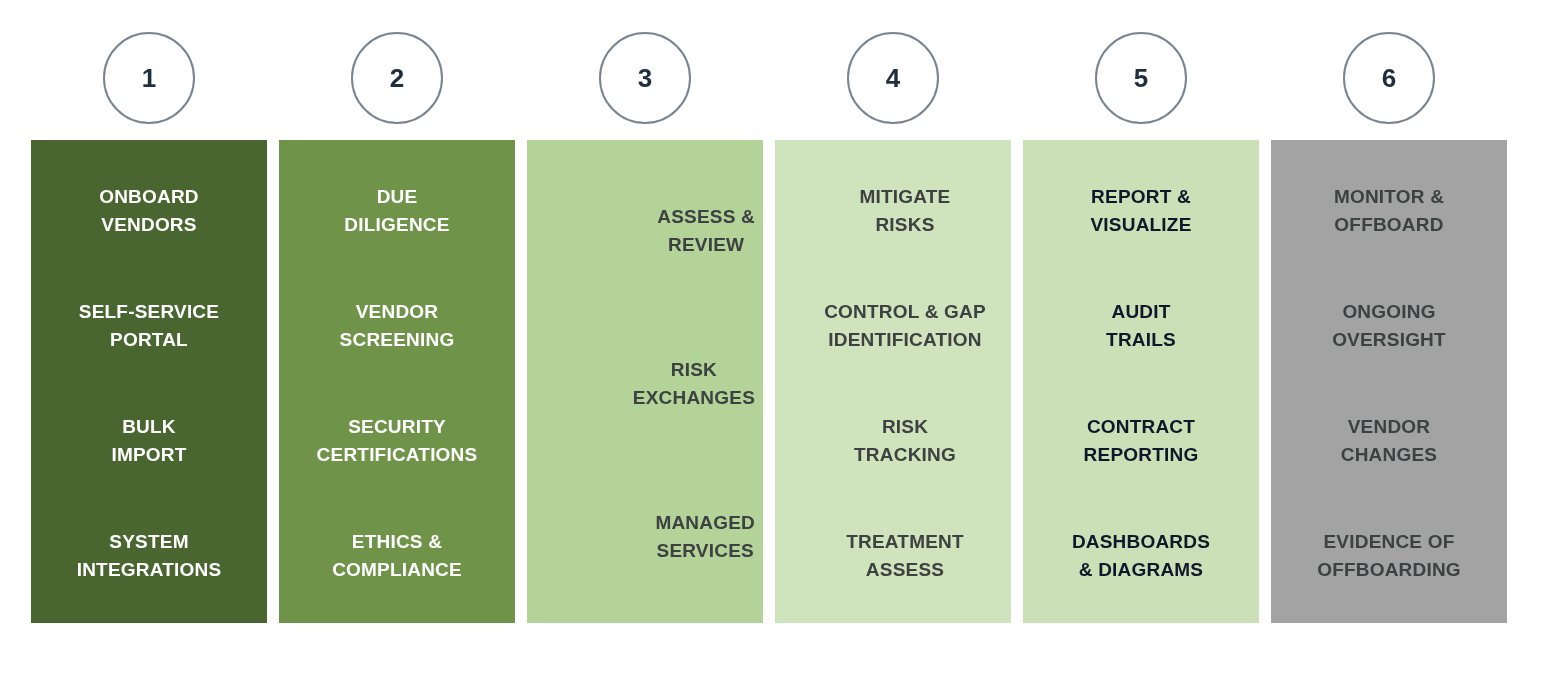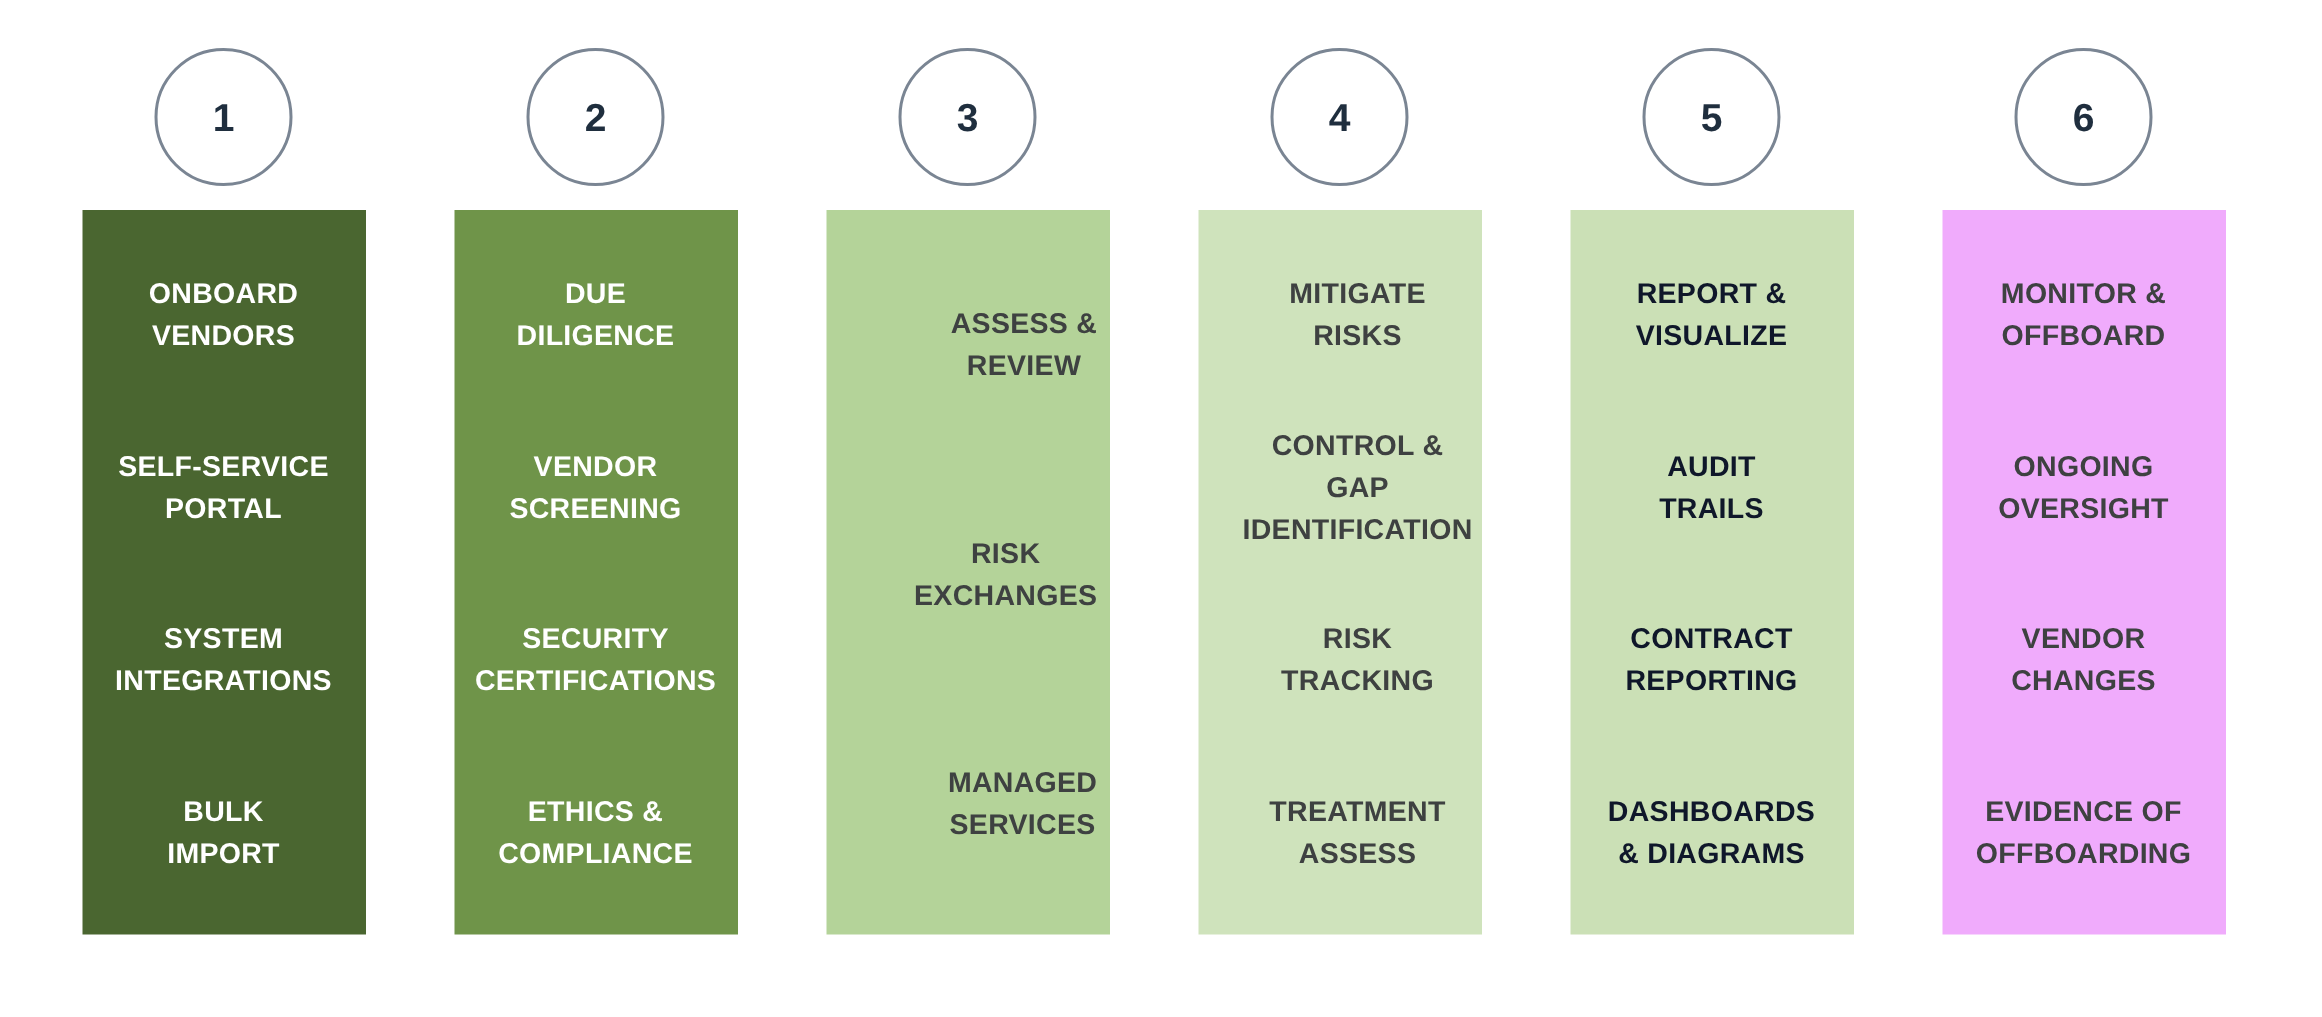--- a/index.html
+++ b/index.html
@@ -30,21 +30,21 @@
     align-items: center;
     justify-content: center;
     margin-bottom: 16px;
   }
   .num {
     font-size: 26px;
     font-weight: bold;
     color: #1f2e3e;
   }
   .box {
-    width: 189px;
+    width: 236px;
     height: 483px;
     display: flex;
     flex-direction: column;
     padding: 14px 8px 10px 8px;
   }
   .item {
     flex: 1;
     display: flex;
     align-items: center;
     justify-content: center;
@@ -63,24 +63,24 @@
 
   <div class="step">
     <div class="circle">
       <span class="num">1</span>
     </div>
     <div class="box" style="background-color: rgb(74, 102, 48); color: rgb(255, 255, 255);">
       <div class="item">ONBOARD
 VENDORS</div>
       <div class="item">SELF-SERVICE
 PORTAL</div>
+      <div class="item">BULK
+IMPORT</div>
       <div class="item">SYSTEM
 INTEGRATIONS</div>
-      <div class="item">BULK
-IMPORT</div>
     </div>
   </div>
 
   <div class="step">
     <div class="circle">
       <span class="num">2</span>
     </div>
     <div class="box" style="background-color: rgb(111, 148, 73); color: rgb(255, 255, 255);">
       <div class="item">DUE
 DILIGENCE</div>
@@ -136,21 +136,21 @@
 REPORTING</div>
       <div class="item">DASHBOARDS
 &amp; DIAGRAMS</div>
     </div>
   </div>
 
   <div class="step">
     <div class="circle">
       <span class="num">6</span>
     </div>
-    <div class="box" style="background-color: #f0abfc; color: rgb(62, 65, 65); align-items: center;">
+    <div class="box" style="background-color: #a3a3a3; color: rgb(62, 65, 65); align-items: center;">
       <div class="item">MONITOR &amp;
 OFFBOARD</div>
       <div class="item">ONGOING
 OVERSIGHT</div>
       <div class="item">VENDOR
 CHANGES</div>
       <div class="item">EVIDENCE OF
 OFFBOARDING</div>
     </div>
   </div>

